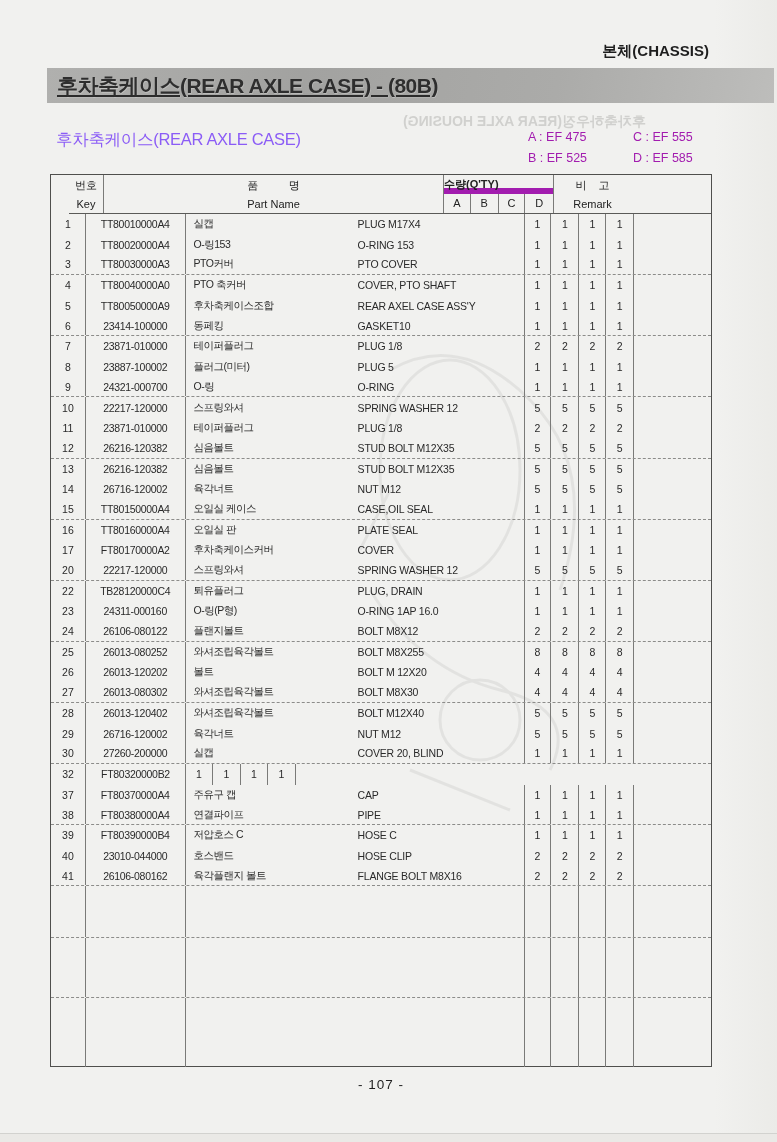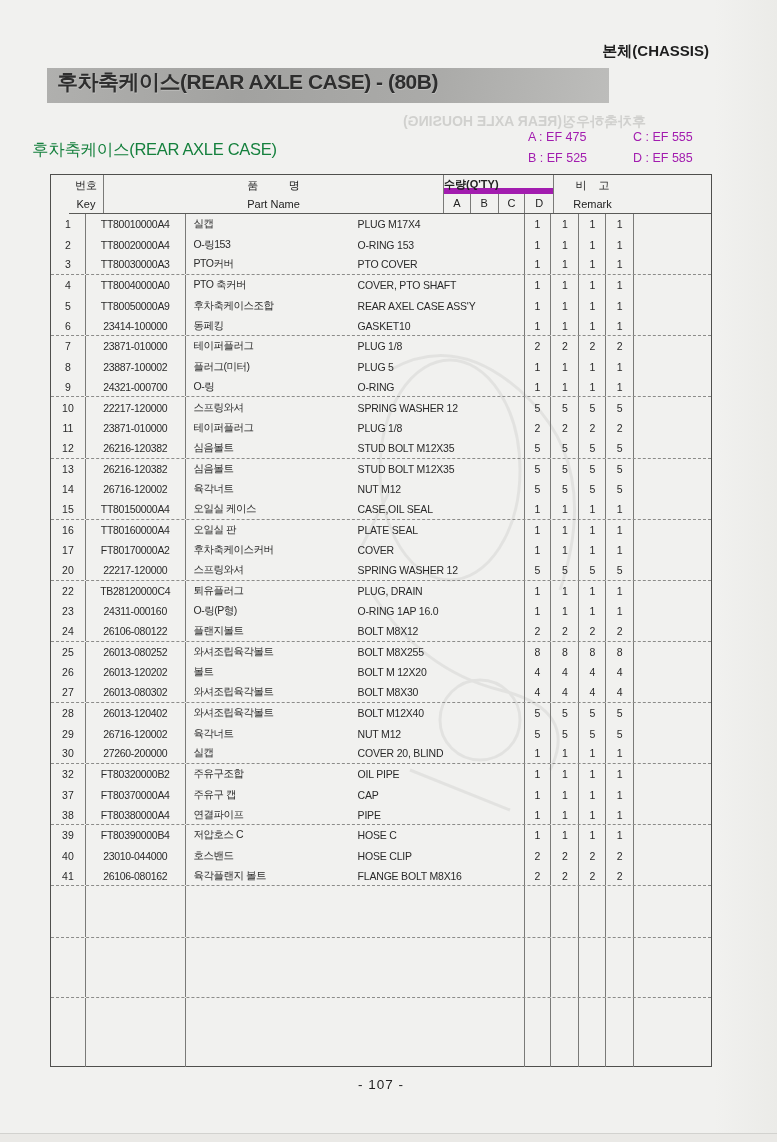--- a/index.html
+++ b/index.html
@@ -7,31 +7,31 @@
     width:777px;height:1142px;position:relative;overflow:hidden;
     background:linear-gradient(to right,#f1f1ef 92%,#ebebe8 100%);
     font-family:"Liberation Sans","DejaVu Sans",sans-serif;
     color:#2b2b2b;
   }
   .corner-label{
     position:absolute;top:42px;right:68px;
     font-size:15px;font-weight:bold;color:#1e1e1e;letter-spacing:0px;
   }
   .banner{
-    position:absolute;top:68px;left:47px;width:562px;height:35px;
+    position:absolute;top:68px;left:47px;width:727px;height:35px;
     background:linear-gradient(100deg,#b0b0ae 0%,#a2a2a0 35%,#ababa9 70%,#bdbdbb 100%);
-    display:flex;align-items:flex-start;
+    display:flex;align-items:center;text-decoration:underline;
   }
   .banner-title{
     font-size:21px;font-weight:bold;color:#2e2e2e;padding-left:10px;letter-spacing:-0.5px;
     text-shadow:0.5px 0.5px 0 rgba(255,255,255,0.25);
   }
   .subtitle{
-    position:absolute;top:129px;left:32px;
-    font-size:16.5px;color:#15803d;letter-spacing:-0.3px;margin-top:10px;
+    position:absolute;top:129px;left:56px;
+    font-size:16.5px;color:#8b5cf6;letter-spacing:-0.3px;
   }
   .ghost-text{
     position:absolute;top:113px;left:396px;width:250px;
     transform:scaleX(-1);
     font-size:14px;font-weight:bold;color:#c6c6c3;opacity:0.75;
     white-space:nowrap;overflow:hidden;
   }
   .variants{
     position:absolute;top:130px;left:528px;
     display:grid;grid-template-columns:105px auto;grid-auto-rows:21px;
@@ -493,24 +493,20 @@
         </div>
         <div class="td td-qa c">1</div>
         <div class="td td-qb c">1</div>
         <div class="td td-qc c">1</div>
         <div class="td td-qd c">1</div>
         <div class="td td-remark"></div>
       </div>
       <div class="trow">
         <div class="td td-key c">32</div>
         <div class="td td-partno c">FT80320000B2</div>
-        <div class="td td-name">
-          <span class="ko">주유구조합</span>
-          <span class="en">OIL PIPE</span>
-        </div>
         <div class="td td-qa c">1</div>
         <div class="td td-qb c">1</div>
         <div class="td td-qc c">1</div>
         <div class="td td-qd c">1</div>
         <div class="td td-remark"></div>
       </div>
       <div class="trow">
         <div class="td td-key c">37</div>
         <div class="td td-partno c">FT80370000A4</div>
         <div class="td td-name">

